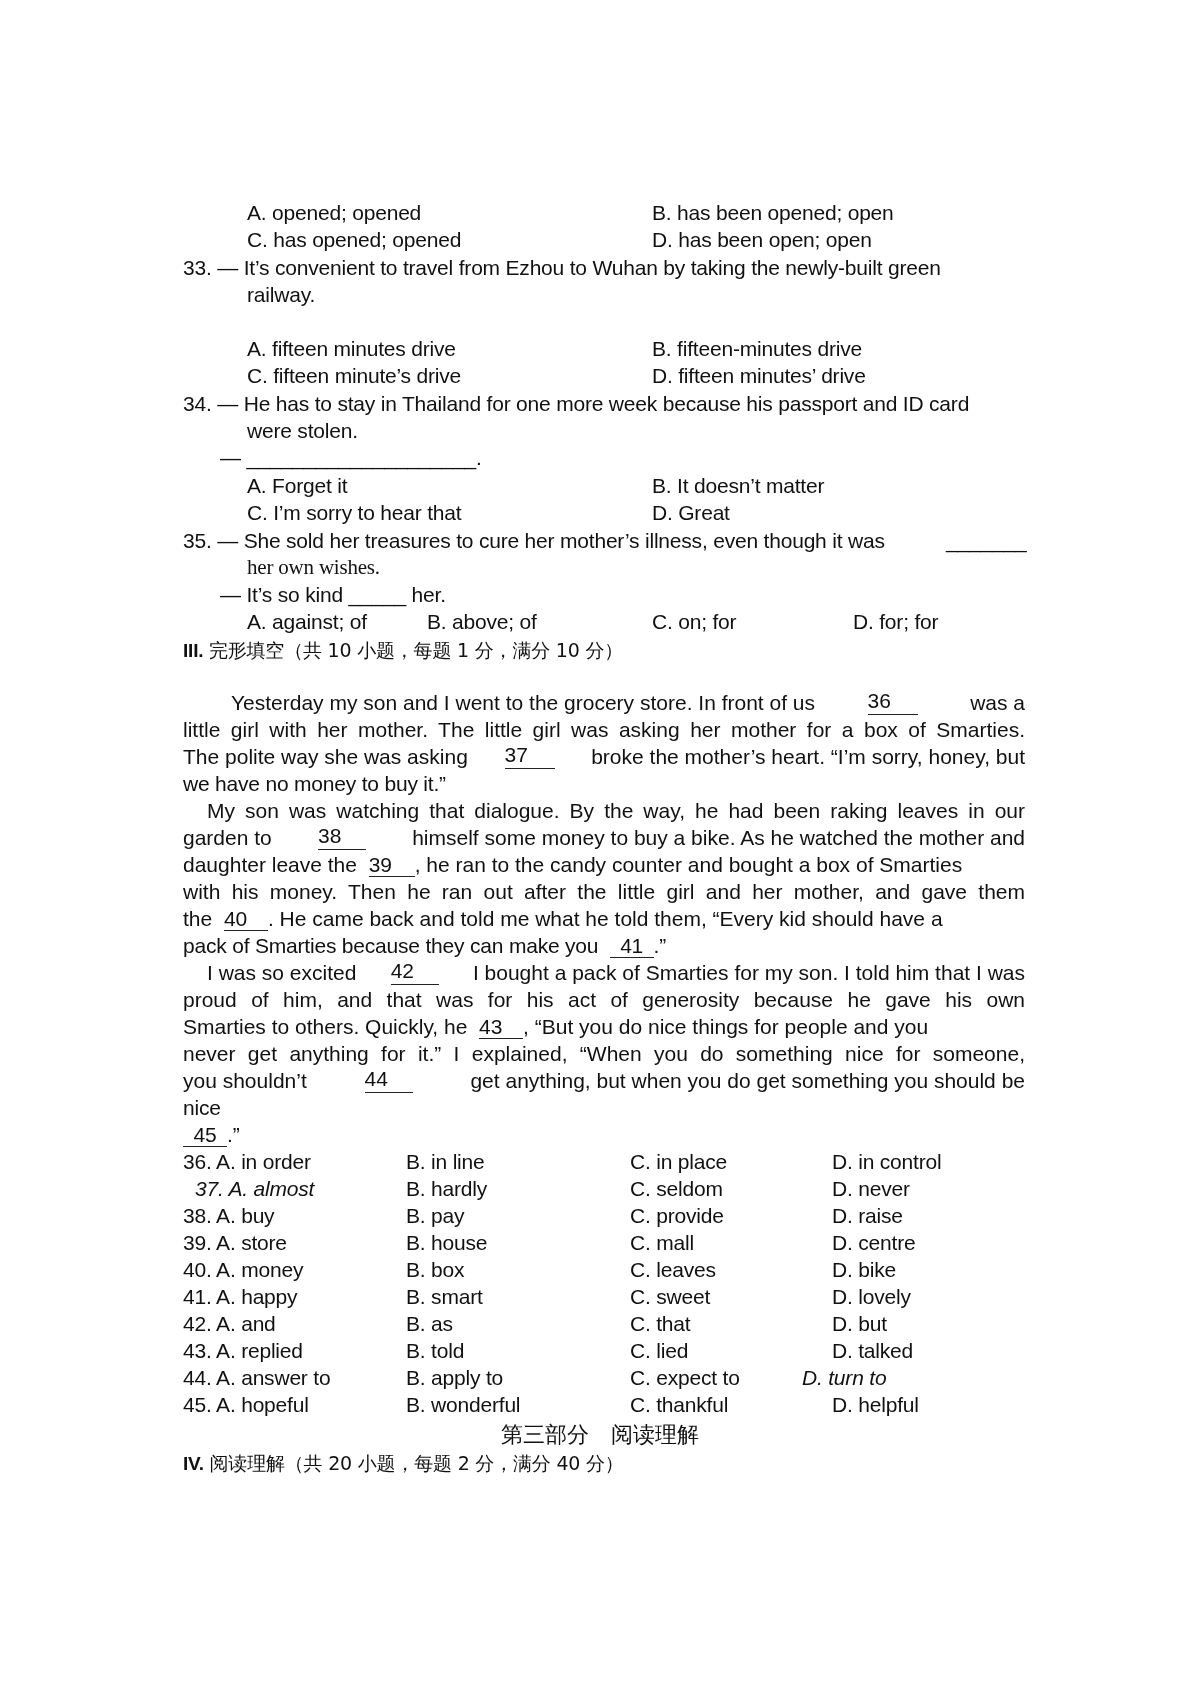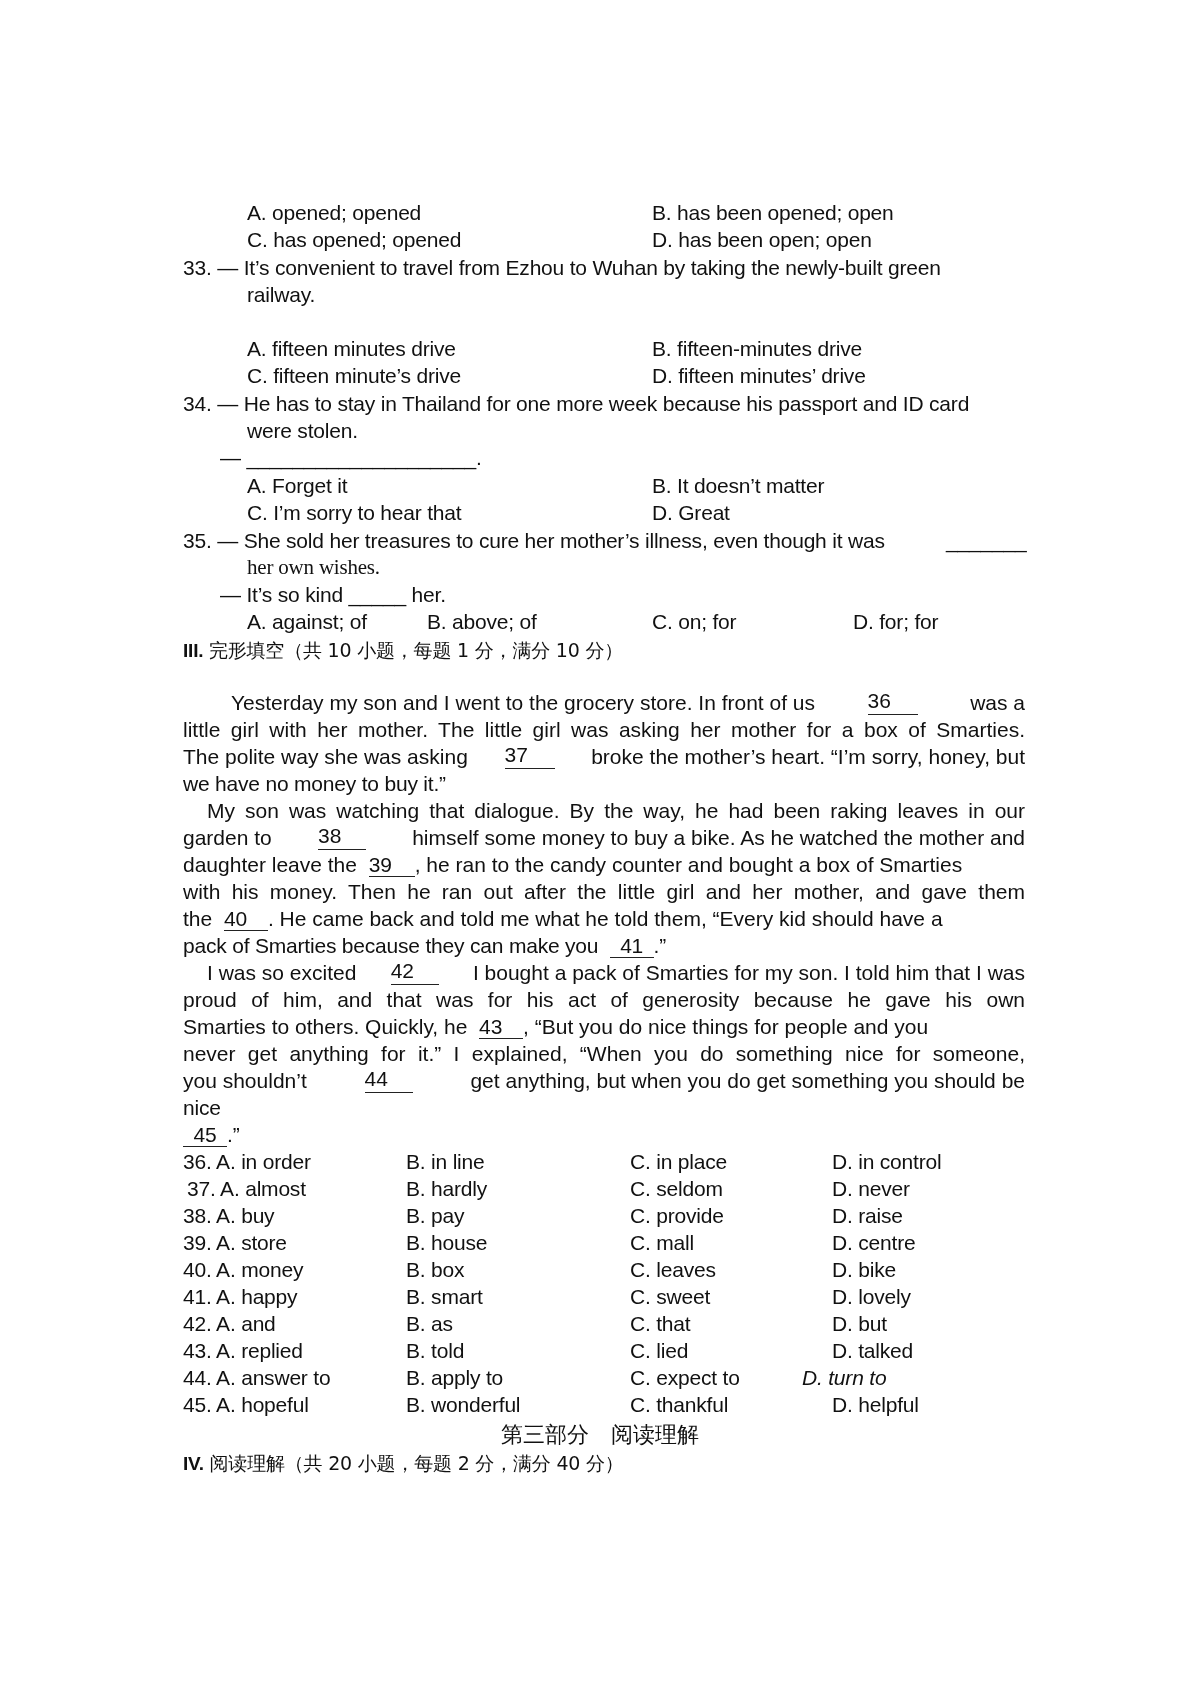--- a/index.html
+++ b/index.html
@@ -120,21 +120,21 @@
       <span class="blank" style="width:44px;">45</span><span>.”</span>
     </div>
   </div>
 
   <div>
     <div class="opt" style="left:183px;top:1149px;"><span>36.</span> <span>A. in order</span></div>
     <div class="opt" style="left:406px;top:1149px;">B. in line</div>
     <div class="opt" style="left:630px;top:1149px;">C. in place</div>
     <div class="opt" style="left:832px;top:1149px;">D. in control</div>
 
-    <div class="opt" style="left:187px;top:1176px;"><span>37.</span> <span>A. almost</span></div>
+    <div class="opt" style="left:195px;top:1176px;font-style:italic;"><span>37.</span> <span>A. almost</span></div>
     <div class="opt" style="left:406px;top:1176px;">B. hardly</div>
     <div class="opt" style="left:630px;top:1176px;">C. seldom</div>
     <div class="opt" style="left:832px;top:1176px;">D. never</div>
 
     <div class="opt" style="left:183px;top:1203px;"><span>38.</span> <span>A. buy</span></div>
     <div class="opt" style="left:406px;top:1203px;">B. pay</div>
     <div class="opt" style="left:630px;top:1203px;">C. provide</div>
     <div class="opt" style="left:832px;top:1203px;">D. raise</div>
 
     <div class="opt" style="left:183px;top:1230px;"><span>39.</span> <span>A. store</span></div>

